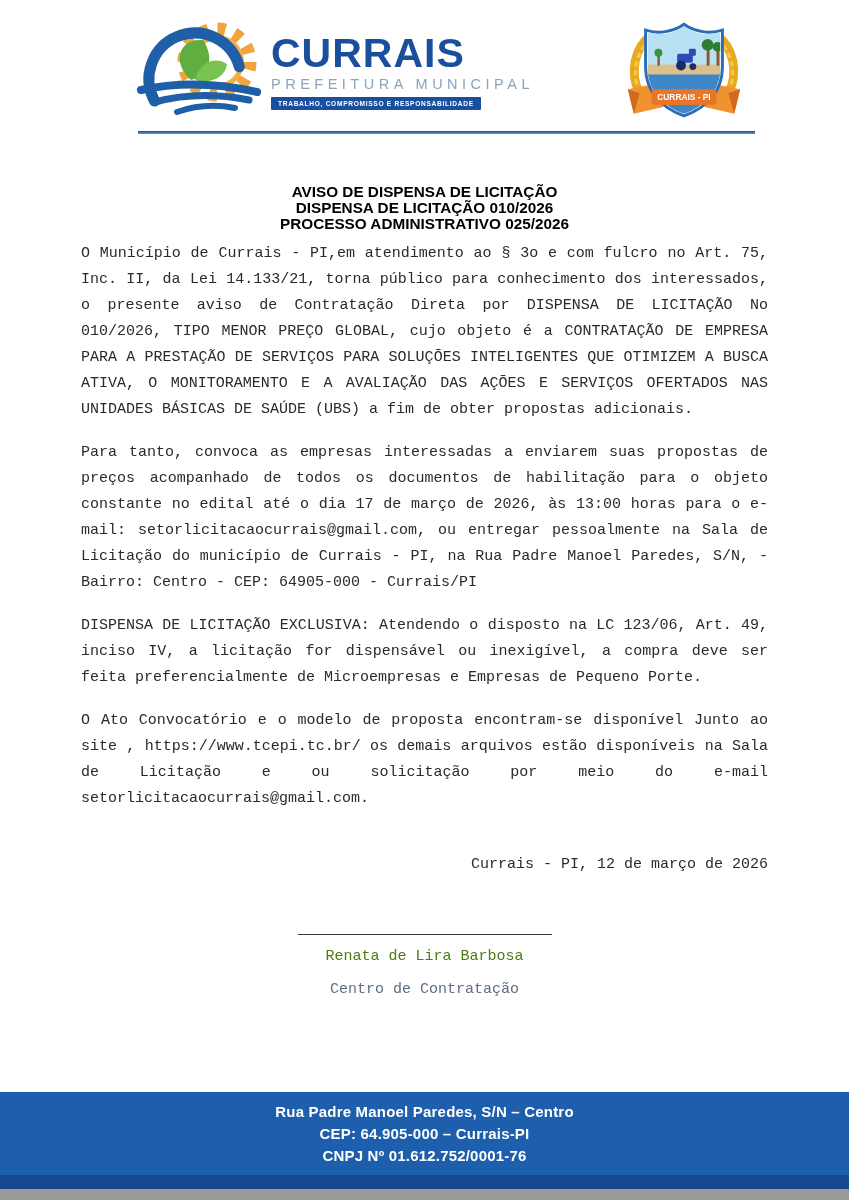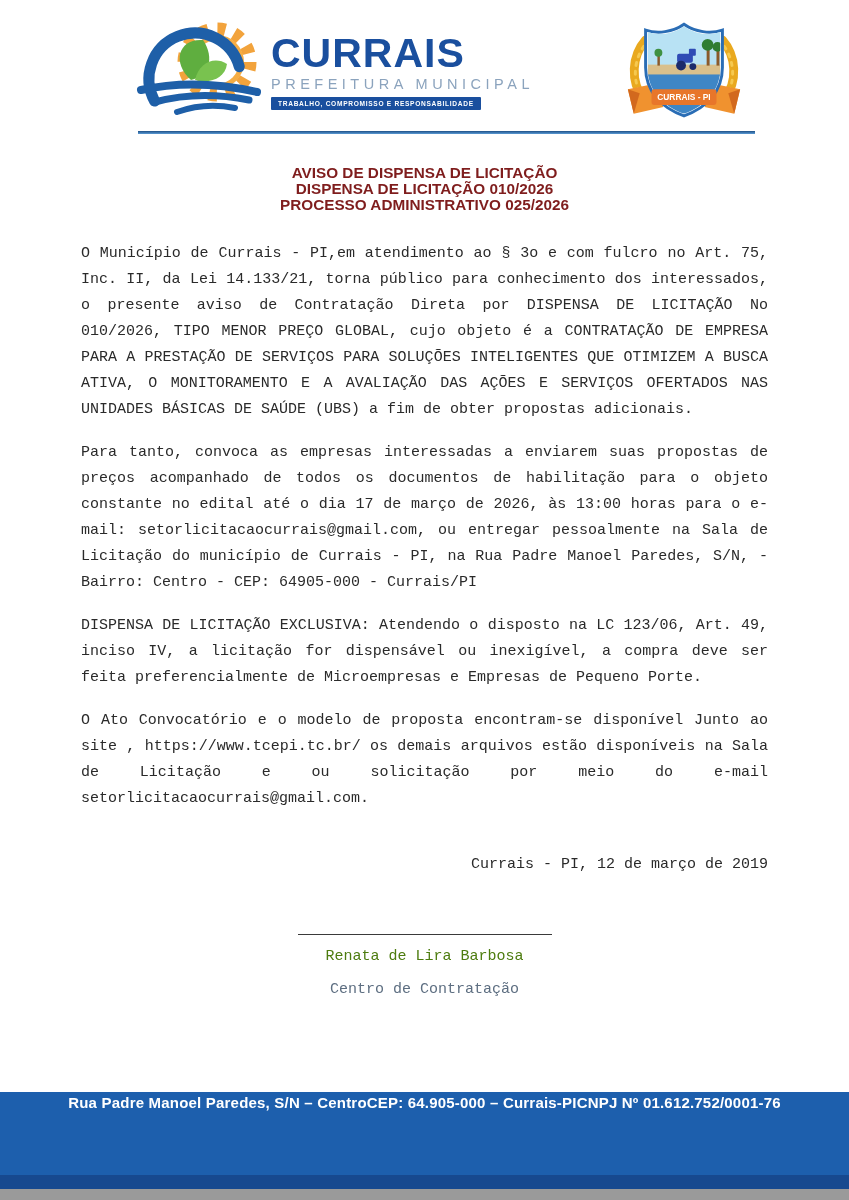--- a/index.html
+++ b/index.html
@@ -37,22 +37,22 @@
 
   .crest { position: absolute; top: 20px; left: 620px; width: 128px; height: 104px; }
 
   .rule {
     position: absolute; top: 131px; left: 138px; width: 617px; height: 3px;
     background: linear-gradient(#1d4f86, #5b9bd5);
   }
 
   
   .title {
-    position: absolute; top: 165px; left: 0; width: 100%;
-    text-align: center; font-weight: bold; color: #7f1d1d;
+    position: absolute; top: 184px; left: 0; width: 100%;
+    text-align: center; font-weight: bold; color: #000000;
     font-size: 15.3px; line-height: 15.9px;
   }
 
   
   .content {
     position: absolute; top: 241px; left: 81px; width: 687px;
     font-size: 15px; line-height: 26px; color: #2a2a2a;
     text-align: justify;
     font-family: Liberation Mono, monospace;
   }
@@ -67,21 +67,21 @@
   .sig-name { font-size: 15px; color: #4d7c0f; margin-bottom: 7px; }
   .sig-role { font-size: 15px; color: #5d6e81; }
 
   
   .footer {
     position: absolute; left: 0; bottom: 0; width: 100%; height: 97px;
   }
   .footer-band {
     position: absolute; top: 0; left: 0; width: 100%; height: 83px;
     background: #1d5fad;
-    display: flex; flex-direction: row; justify-content: center;
+    display: flex; flex-direction: column; justify-content: center;
     text-align: center; color: #ffffff; font-weight: bold;
     font-size: 15px; line-height: 22px; letter-spacing: 0.2px;
   }
   .footer-strip {
     position: absolute; bottom: 0; left: 0; width: 100%; height: 14px;
     background: #17498f;
   }
 </style>
 </head>
 <body>
@@ -159,21 +159,21 @@
     <div>DISPENSA DE LICITAÇÃO 010/2026</div>
     <div>PROCESSO ADMINISTRATIVO 025/2026</div>
   </div>
 
   <div class="content">
     <p>O Município de Currais - PI,em atendimento ao § 3o e com fulcro no Art. 75, Inc. II, da Lei 14.133/21, torna público para conhecimento dos interessados, o presente aviso de Contratação Direta por DISPENSA DE LICITAÇÃO No 010/2026, TIPO MENOR PREÇO GLOBAL, cujo objeto é a CONTRATAÇÃO DE EMPRESA PARA A PRESTAÇÃO DE SERVIÇOS PARA SOLUÇÕES INTELIGENTES QUE OTIMIZEM A BUSCA ATIVA, O MONITORAMENTO E A AVALIAÇÃO DAS AÇÕES E SERVIÇOS OFERTADOS NAS UNIDADES BÁSICAS DE SAÚDE (UBS) a fim de obter propostas adicionais.</p>
     <p>Para tanto, convoca as empresas interessadas a enviarem suas propostas de preços acompanhado de todos os documentos de habilitação para o objeto constante no edital até o dia 17 de março de 2026, às 13:00 horas para o e-mail: setorlicitacaocurrais@gmail.com, ou entregar pessoalmente na Sala de Licitação do município de Currais - PI, na Rua Padre Manoel Paredes, S/N, - Bairro: Centro - CEP: 64905-000 - Currais/PI</p>
     <p>DISPENSA DE LICITAÇÃO EXCLUSIVA: Atendendo o disposto na LC 123/06, Art. 49, inciso IV, a licitação for dispensável ou inexigível, a compra deve ser feita preferencialmente de Microempresas e Empresas de Pequeno Porte.</p>
     <p>O Ato Convocatório e o modelo de proposta encontram-se disponível Junto ao site , https://www.tcepi.tc.br/ os demais arquivos estão disponíveis na Sala de Licitação e ou solicitação por meio do e-mail setorlicitacaocurrais@gmail.com.</p>
 
-    <div class="dateline">Currais - PI, 12 de março de 2019</div>
+    <div class="dateline">Currais - PI, 12 de março de 2026</div>
 
     <div class="signature">
       <div class="sig-line"></div>
       <div class="sig-name">Renata de Lira Barbosa</div>
       <div class="sig-role">Centro de Contratação</div>
     </div>
   </div>
 
   <div class="footer">
     <div class="footer-band">

